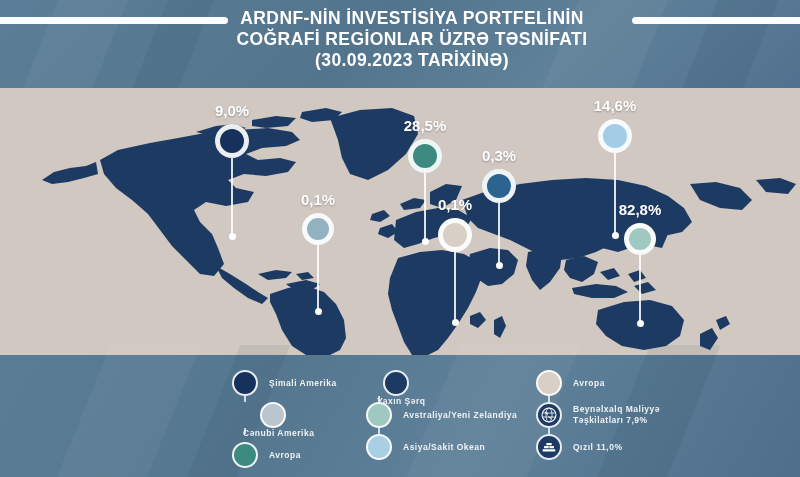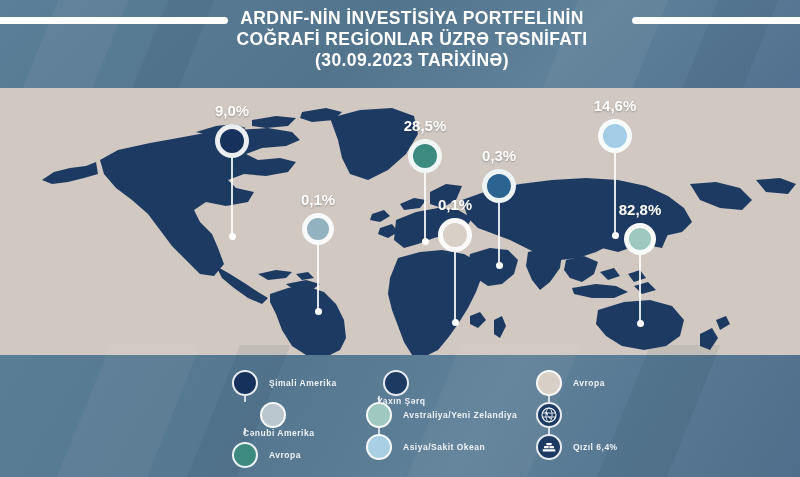--- a/index.html
+++ b/index.html
@@ -283,29 +283,30 @@
           </div>
           <div class="lrow" style="top: 44px;">
             <div class="lbadge" style="background: rgb(29, 58, 99);">
               <svg width="16" height="16" viewBox="0 0 24 24">
                 <circle cx="12" cy="12" r="10.5" fill="none" stroke="#fff" stroke-width="1.6"></circle>
                 <ellipse cx="12" cy="12" rx="4.6" ry="10.5" fill="none" stroke="#fff" stroke-width="1.2"></ellipse>
                 <path d="M1.8 9h20.4M1.8 15h20.4" stroke="#fff" stroke-width="1.2"></path>
                 <path d="M5 6.5c2 1.5 3.5 1 5 2.5s-1 3 .5 4.5 3.5 0 4 2 -1 3 0 4" fill="#fff" opacity=".85"></path>
               </svg>
             </div>
+            <div class="ltext">Beynəlxalq Maliyyə<div>Təşkilatları 7,9%</div></div>
           </div>
           <div class="lrow" style="top: 76px;">
             <div class="lbadge" style="background: rgb(29, 58, 99);">
               <svg width="16" height="16" viewBox="0 0 24 24">
                 <rect x="8" y="6" width="8" height="3.4" rx=".6" fill="#fff"></rect>
                 <rect x="4.5" y="10.6" width="7" height="3.4" rx=".6" fill="#fff"></rect>
                 <rect x="12.5" y="10.6" width="7" height="3.4" rx=".6" fill="#fff"></rect>
                 <rect x="2.5" y="15.2" width="19" height="3.4" rx=".6" fill="#fff"></rect>
               </svg>
             </div>
-            <div class="ltext">Qızıl 6,4%</div>
+            <div class="ltext">Qızıl 11,0%</div>
           </div>
         </div>
       </div>
   </div>
 
 </div>
 
 </body></html>

